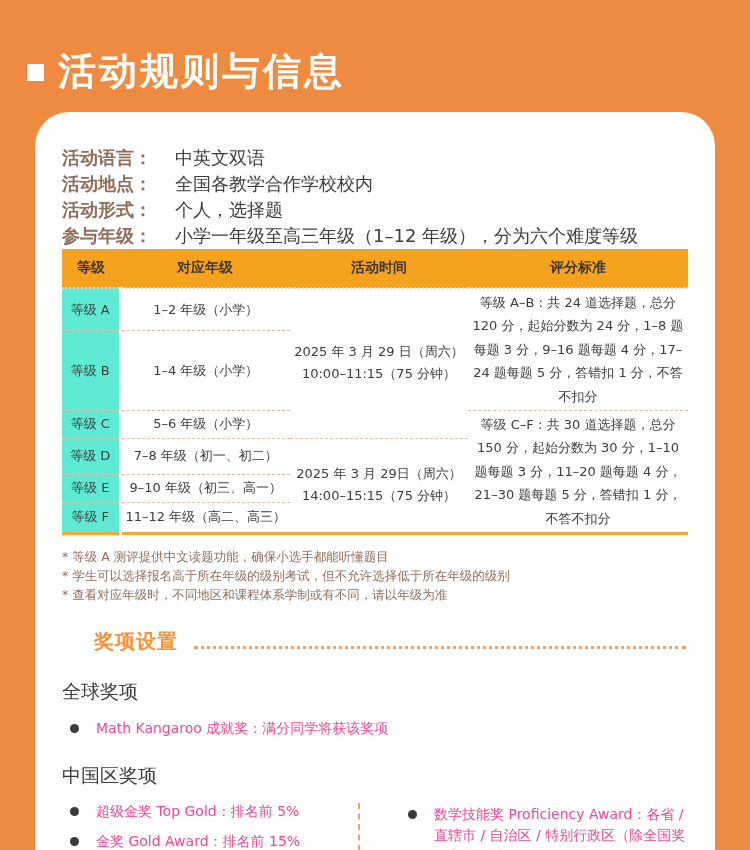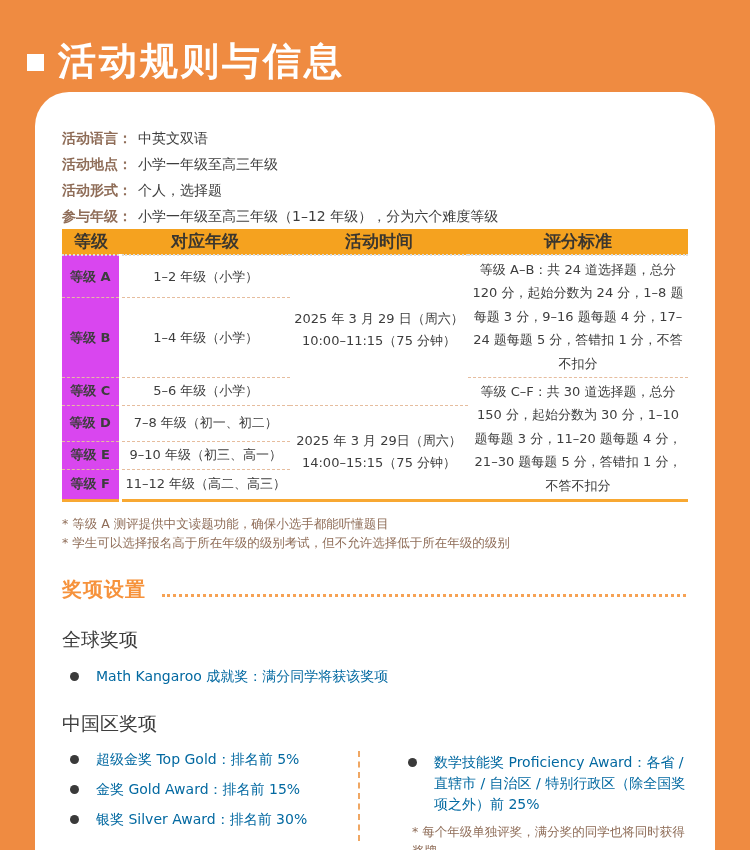--- a/index.html
+++ b/index.html
@@ -4,68 +4,68 @@
 <style>
   * { margin:0; padding:0; box-sizing:border-box; }
   html,body { width:750px; }
   body {
     font-family:"DejaVu Sans","Liberation Sans",sans-serif;
     background:#EF8B41;
   }
   .page { width:750px; height:850px; background:#EF8B41; overflow:hidden; }
 
   
-  .page-header { display:flex; align-items:center; gap:14px; padding:30px 0 0 27px; height:92px; }
+  .page-header { display:flex; align-items:center; gap:14px; padding:30px 0 0 27px; height:112px; }
   .title-square { width:17px; height:17px; background:#ffffff; flex:none; margin-top:2px; }
   .page-title { color:#ffffff; font-size:38px; font-weight:800; letter-spacing:3px; }
 
   
   .card {
     margin:0 35px; background:#ffffff; border-radius:34px;
     padding:33px 27px 30px; min-height:716px;
   }
 
   
-  .info-row { display:flex; font-size:14px; line-height:26px; }
+  .info-row { display:flex; font-size:18px; line-height:26px;gap:17px; }
   .info-label { color:#8F6D58; font-weight:700; white-space:nowrap; }
   .info-value { color:#3D3D3D; margin-left:6px; }
 
   
   table.levels {
     width:100%; border-collapse:collapse; table-layout:fixed;
     margin-top:0; border-bottom:3px solid #F8A832;
   }
   table.levels th {
-    background:#F5A21F; height:26px; font-size:17px; font-weight:700;
+    background:#F5A21F; height:39px; font-size:14px; font-weight:700;
     color:#3B362E; text-align:center; border-bottom:2px dotted #DCDCDC;
   }
   table.levels td {
     font-size:13px; color:#3D3D3D; text-align:center; vertical-align:middle;
   }
-  td.level { background:#d946ef; border-right:3px solid #ffffff;font-weight:bold; }
+  td.level { background:#5eead4; border-right:3px solid #ffffff; }
   tr.r-a { height:32px; } tr.r-b { height:60px; } tr.r-c { height:28px; }
   tr.r-d { height:27px; } tr.r-e { height:28px; } tr.r-f { height:31px; }
   tbody tr:not(.r-f) td.level,
   tbody tr:not(.r-f) td.grade { border-bottom:1px dashed #E6BD9E; }
   td.time { line-height:1.7; }
   td.time-1 { border-bottom:1px dashed #E6BD9E; }
   td.score { font-size:12.5px; line-height:1.8; padding:2px 2px; }
   td.score-1 { border-bottom:1px dashed #E6BD9E; }
 
   
   .footnotes { margin-top:12px; }
   .footnote { font-size:12.5px; color:#8F6D58; line-height:19px; }
 
   
-  .section-heading { display:flex; align-items:flex-end; margin-top:24px; }
+  .section-heading { display:flex; align-items:flex-end; margin-top:24px;margin-left:32px; }
   .section-title { font-size:20px; font-weight:800; color:#F6923B; letter-spacing:1px; }
   .section-dots { flex:1; border-bottom:3px dotted #F6A254; margin:0 2px 6px 16px; }
 
   .group-label { margin-top:24px; font-size:19px; color:#3D3D3D; }
-  .award-item { display:flex; align-items:flex-start; margin-top:13px; font-size:14px; color:#0369a1; line-height:21px; }
+  .award-item { display:flex; align-items:flex-start; margin-top:13px; font-size:14px; color:#ec4899; line-height:21px; }
   .dot { width:9px; height:9px; border-radius:50%; background:#3A3A3A; flex:none; margin:6px 17px 0 8px; }
 
   .awards-cols { display:flex; margin-top:2px; }
   .col-left { width:296px; flex:none; }
   .col-left .award-item { margin-top:10px; line-height:20px; }
   .cols-divider { border-left:2px dashed #F0A763; margin-top:12px; height:90px; flex:none; }
   .col-right { flex:1; padding-left:40px; }
   .col-right .award-item { }
   .right-footnote { font-size:12.5px; color:#8F6D58; margin:7px 0 0 12px; line-height:19px; }
 </style>
@@ -81,21 +81,21 @@
 
   <div class="card">
 
     <div class="info-list">
       <div class="info-row">
         <span class="info-label">活动语言：</span>
         <span class="info-value">中英文双语</span>
       </div>
       <div class="info-row">
         <span class="info-label">活动地点：</span>
-        <span class="info-value">小学一年级至高三年级</span>
+        <span class="info-value">全国各教学合作学校校内</span>
       </div>
       <div class="info-row">
         <span class="info-label">活动形式：</span>
         <span class="info-value">个人，选择题</span>
       </div>
       <div class="info-row">
         <span class="info-label">参与年级：</span>
         <span class="info-value">小学一年级至高三年级（1–12 年级），分为六个难度等级</span>
       </div>
     </div>
@@ -149,20 +149,21 @@
         <tr class="r-f">
           <td class="level">等级 F</td>
           <td class="grade">11–12 年级（高二、高三）</td>
         </tr>
       </tbody>
     </table>
 
     <div class="footnotes">
       <div class="footnote">* 等级 A 测评提供中文读题功能，确保小选手都能听懂题目</div>
       <div class="footnote">* 学生可以选择报名高于所在年级的级别考试，但不允许选择低于所在年级的级别</div>
+      <div class="footnote">* 查看对应年级时，不同地区和课程体系学制或有不同，请以年级为准</div>
     </div>
 
     <div class="section-heading">
       <span class="section-title">奖项设置</span>
       <span class="section-dots"></span>
     </div>
 
     <div class="group-label">全球奖项</div>
     <div class="award-item">
       <span class="dot"></span>

